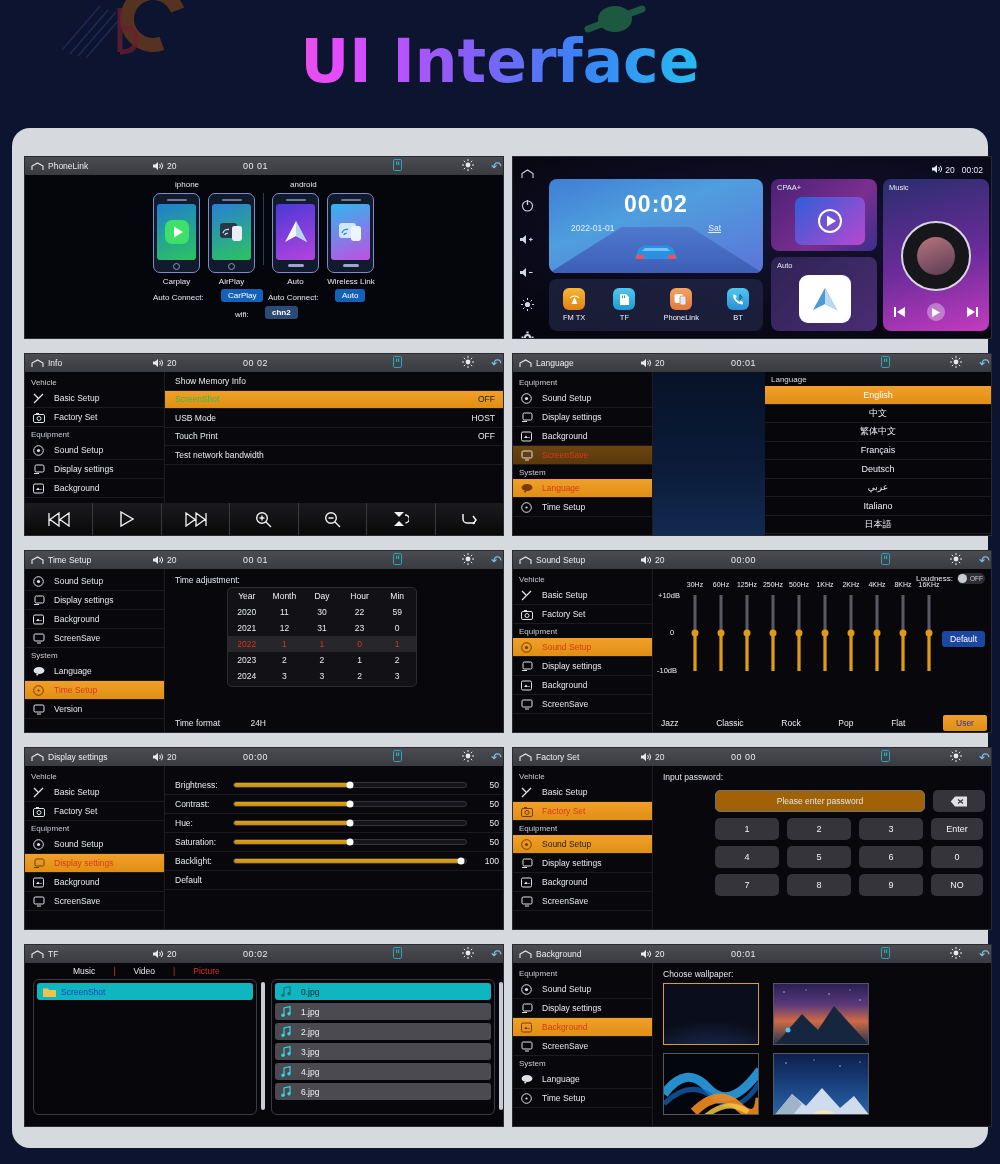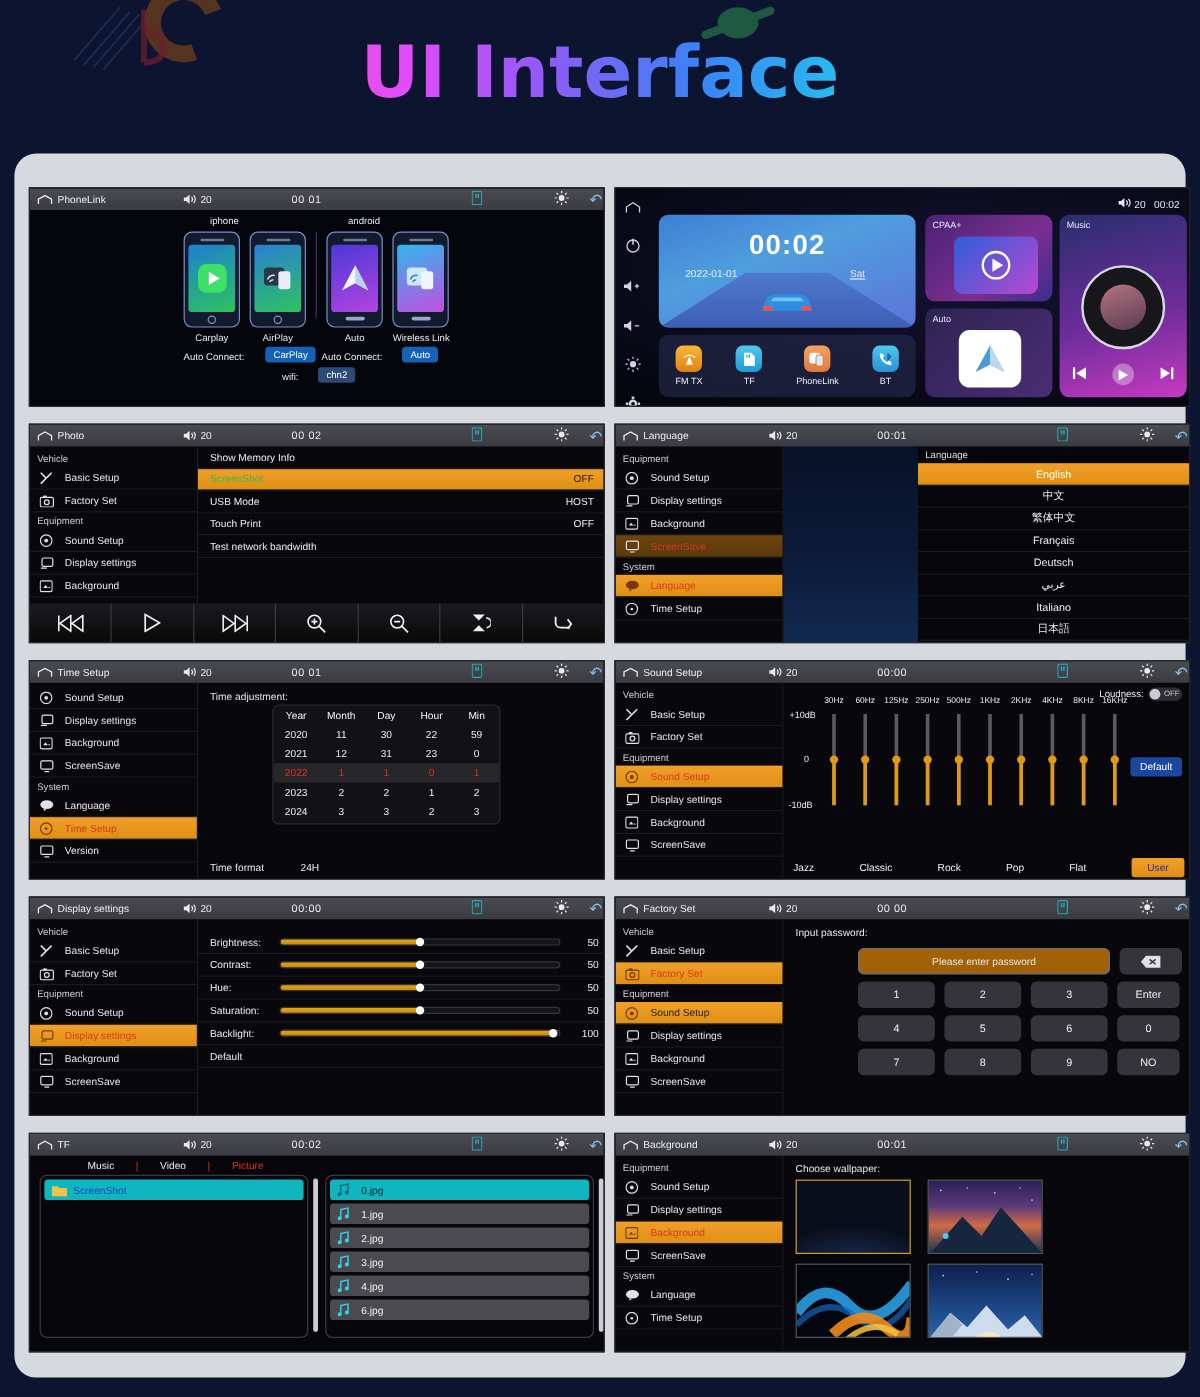--- a/index.html
+++ b/index.html
@@ -350,21 +350,21 @@
             <div class="pl-cap" style="left:183px;top:102px;width:47px;">AirPlay</div>
             <div class="pl-cap" style="left:247px;top:102px;width:47px;">Auto</div>
             <div class="pl-cap" style="left:294px;top:102px;width:64px;">Wireless Link</div>
 
             <div class="pl-lbl" style="left:128px;top:118px;">Auto Connect:</div>
             <div class="pl-pill" style="left:196px;top:114px;">CarPlay</div>
             <div class="pl-lbl" style="left:243px;top:118px;">Auto Connect:</div>
             <div class="pl-pill" style="left:310px;top:114px;">Auto</div>
 
             <div class="pl-lbl" style="left:210px;top:135px;">wifi:</div>
-            <div class="pl-pill" style="left:240px;top:131px;background:#2b4a74;">chn2</div>
+            <div class="pl-pill" style="left:240px;top:131px;background:#2b4a74;font-weight:bold;">chn2</div>
           </div>
         </div>
       </div>
 
       <div class="screen" id="p-home">
         <div class="home-wrap">
           <div class="hm-rail">
             <span><svg width="13" height="10" viewBox="0 0 13 10">
                   <path d="M1 9 L1 4.5 L6.5 1 L12 4.5 L12 9" fill="none" stroke="#cfd4e6" stroke-width="1.1"></path>
                 </svg></span>
@@ -502,21 +502,21 @@
         </div>
       </div>
 
       <div class="screen" id="p-photo">
         <div class="statusbar">
           <span class="sb-home">
               <svg width="13" height="9" viewBox="0 0 13 9">
                 <path d="M1 8 L1 4 L6.5 1 L12 4 L12 8" fill="none" stroke="#e9e9ee" stroke-width="1.1"></path>
               </svg>
             </span>
-          <span class="sb-title">Photo</span>
+          <span class="sb-title">Info</span>
           <span class="sb-vol">
             <svg width="11" height="10" viewBox="0 0 11 10">
                 <path d="M0 3.5h2.2L5 1v8L2.2 6.5H0z" fill="#e9e9ee"></path>
                 <path d="M6.6 3a3 3 0 010 4" stroke="#e9e9ee" stroke-width="1" fill="none"></path>
                 <path d="M8.4 1.8a5 5 0 010 6.4" stroke="#e9e9ee" stroke-width="1" fill="none"></path>
               </svg>
             <span>20</span>
           </span>
           <span class="sb-clock">00  02</span>
           <span class="sb-sd"><svg width="9" height="12" viewBox="0 0 9 12">

